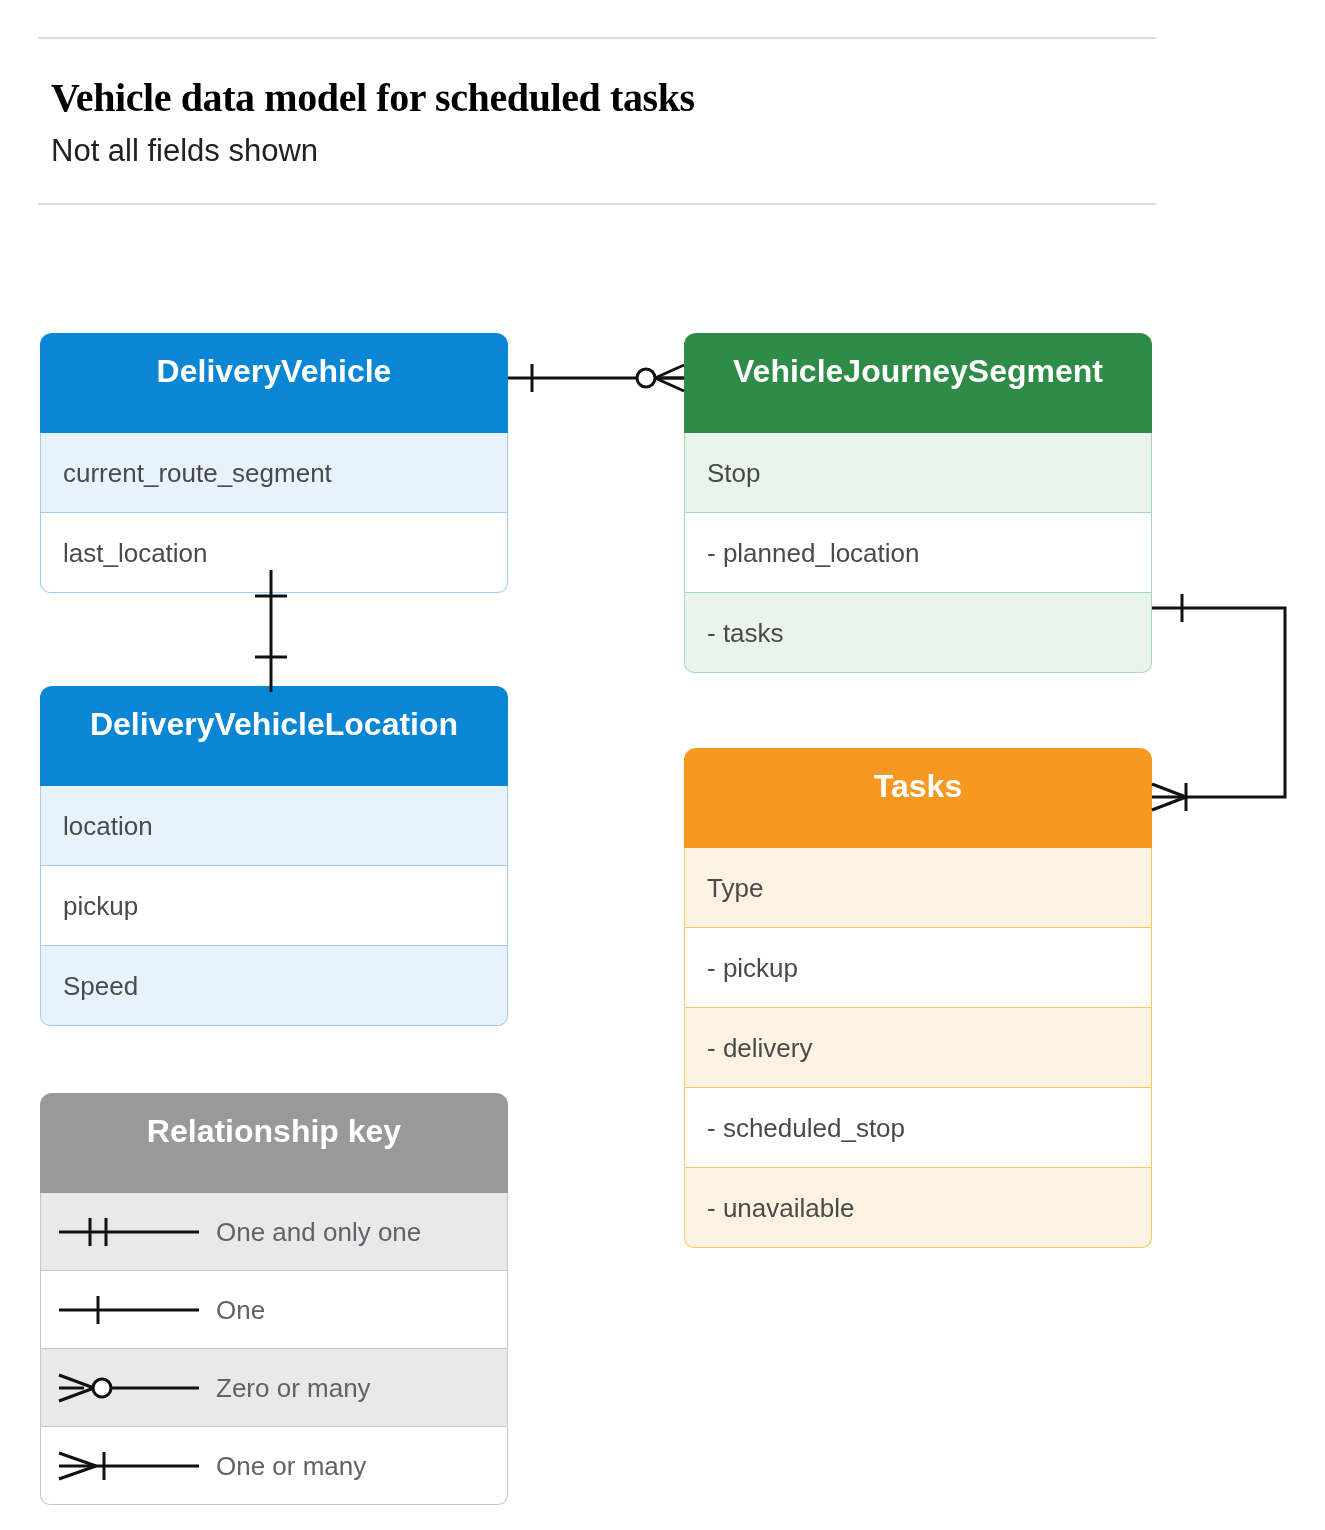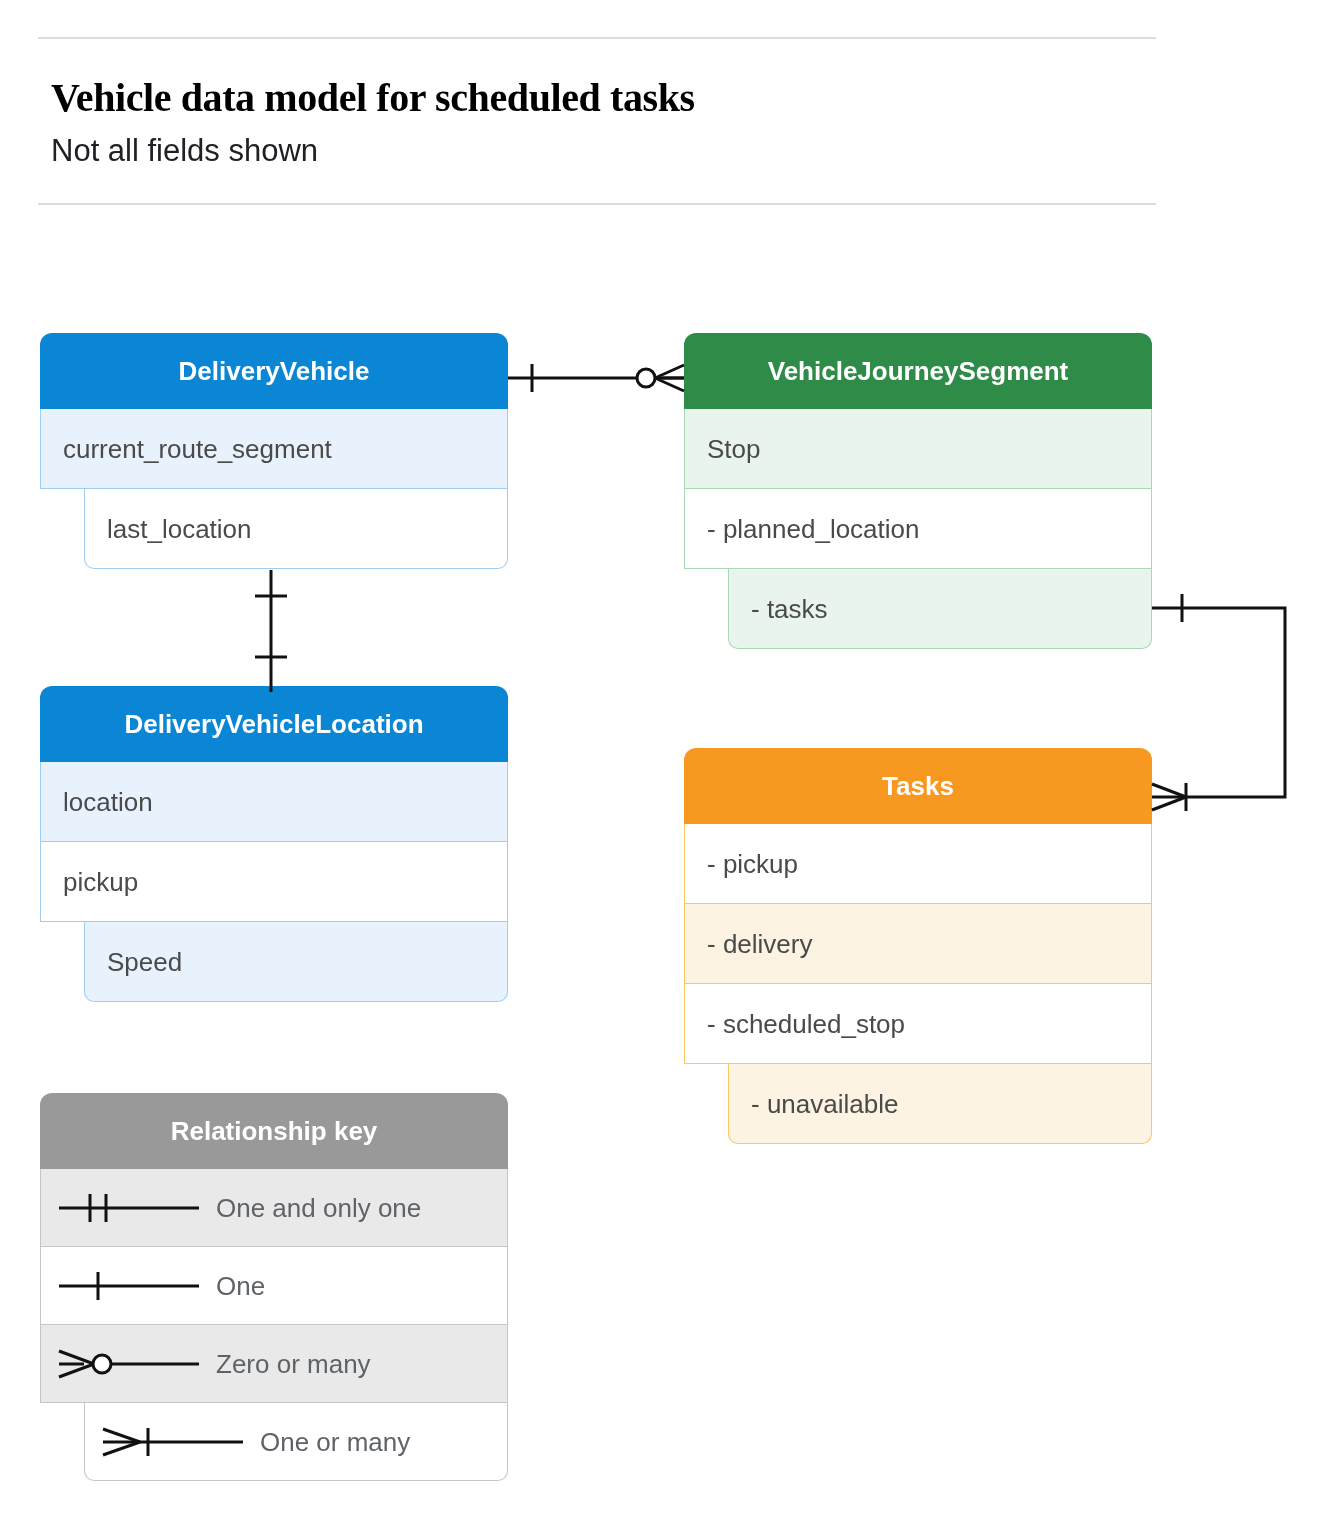--- a/index.html
+++ b/index.html
@@ -47,43 +47,42 @@
   }
 
   
   .entity {
     position: absolute;
     box-sizing: border-box;
     border-radius: 12px;
   }
   .entity .ehead {
     box-sizing: border-box;
-    height: 76px;
+    height: 100px;
     line-height: 77px;
     text-align: center;
     color: #ffffff;
-    font-size: 26px;
+    font-size: 32px;
     font-weight: bold;
     border-radius: 12px 12px 0 0;
     overflow: hidden;
     white-space: nowrap;
   }
   .entity .erow {
     box-sizing: border-box;
     height: 80px;
     line-height: 80px;
     padding-left: 22px;
     font-size: 26px;
     color: #4a4a4a;
     white-space: nowrap;
     overflow: hidden;
   }
   .entity .erow:last-child {
     border-radius: 0 0 10px 10px;
-    margin-left: 44px;
   }
 
   
   .theme-blue .ehead { background: #0b86d4; }
   .theme-blue .erow  { border: 1px solid #9fcdf2; border-top: none; background: #ffffff; }
   .theme-blue .erow.tint { background: #e8f2fd; }
 
   
   .theme-green .ehead { background: #2e8b48; }
   .theme-green .erow  { border: 1px solid #a8d8b4; border-top: none; background: #ffffff; }
@@ -160,20 +159,21 @@
 
 <div class="entity theme-green" id="ent-vehicle-journey-segment">
   <div class="ehead">VehicleJourneySegment</div>
   <div class="erow tint">Stop</div>
   <div class="erow">-  planned_location</div>
   <div class="erow tint">- tasks</div>
 </div>
 
 <div class="entity theme-orange" id="ent-tasks">
   <div class="ehead">Tasks</div>
+  <div class="erow tint">Type</div>
   <div class="erow">-  pickup</div>
   <div class="erow tint">-  delivery</div>
   <div class="erow">-  scheduled_stop</div>
   <div class="erow tint">-  unavailable</div>
 </div>
 
 <div class="entity theme-grey" id="legend-box">
   <div class="ehead">Relationship key</div>
 
   <div class="erow tint">

